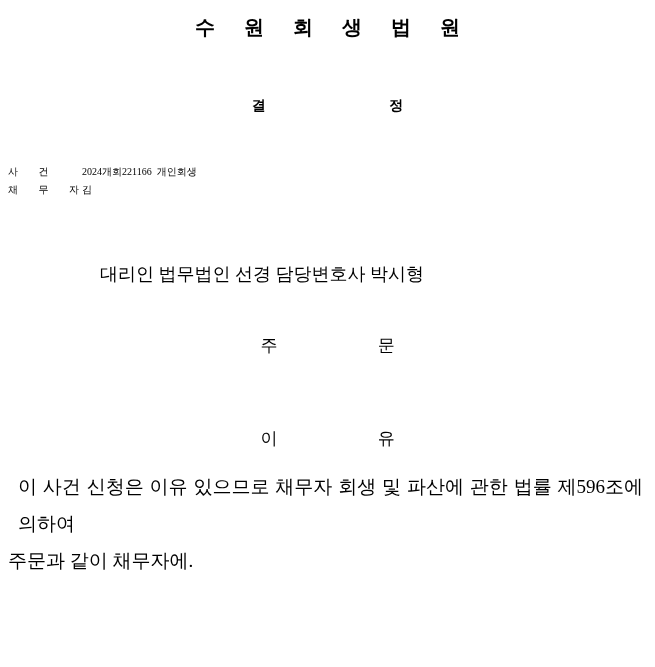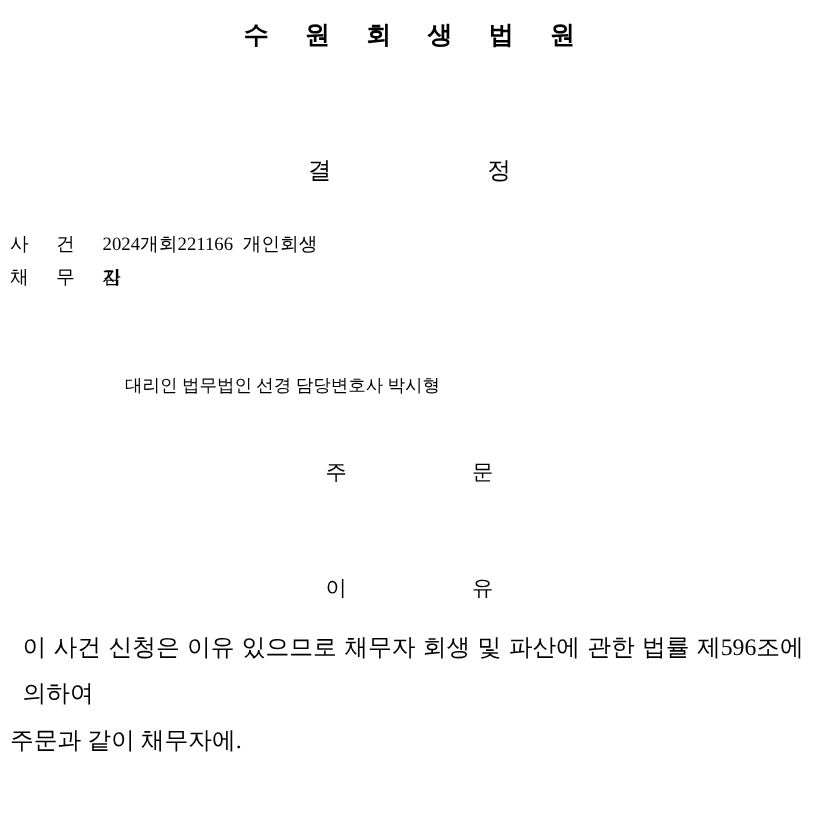--- a/index.html
+++ b/index.html
@@ -24,47 +24,47 @@
   .court-title {
     text-align: center;
     font-size: 20px;
     letter-spacing: 12px;
     font-weight: 700;
     margin-top: 14px;
     padding-left: 12px;
   }
   .doc-type {
     text-align: center;
-    font-size: 19px;
+    font-size: 14px;
     letter-spacing: 60px;
-    font-weight: 400;
-    margin-top: 82px;
+    font-weight: 700;
+    margin-top: 56px;
     padding-left: 60px;
   }
   .case-block {
-    margin-top: 34px;
-    font-size: 15px;
+    margin-top: 48px;
+    font-size: 10px;
     line-height: 1.75;
   }
   .case-row {
     display: flex;
     align-items: baseline;
   }
   .case-label {
     display: inline-block;
     width: 74px;
     letter-spacing: 9px;
     white-space: nowrap;
   }
   .case-value {
     white-space: pre;
   }
   .attorney-line {
     margin-top: 64px;
-    font-size: 14px;
+    font-size: 18px;
     padding-left: 92px;
   }
   .section-head {
     text-align: center;
     font-size: 17px;
     letter-spacing: 48px;
     font-weight: 500;
     padding-left: 48px;
   }
   .section-head.ju-mun {

